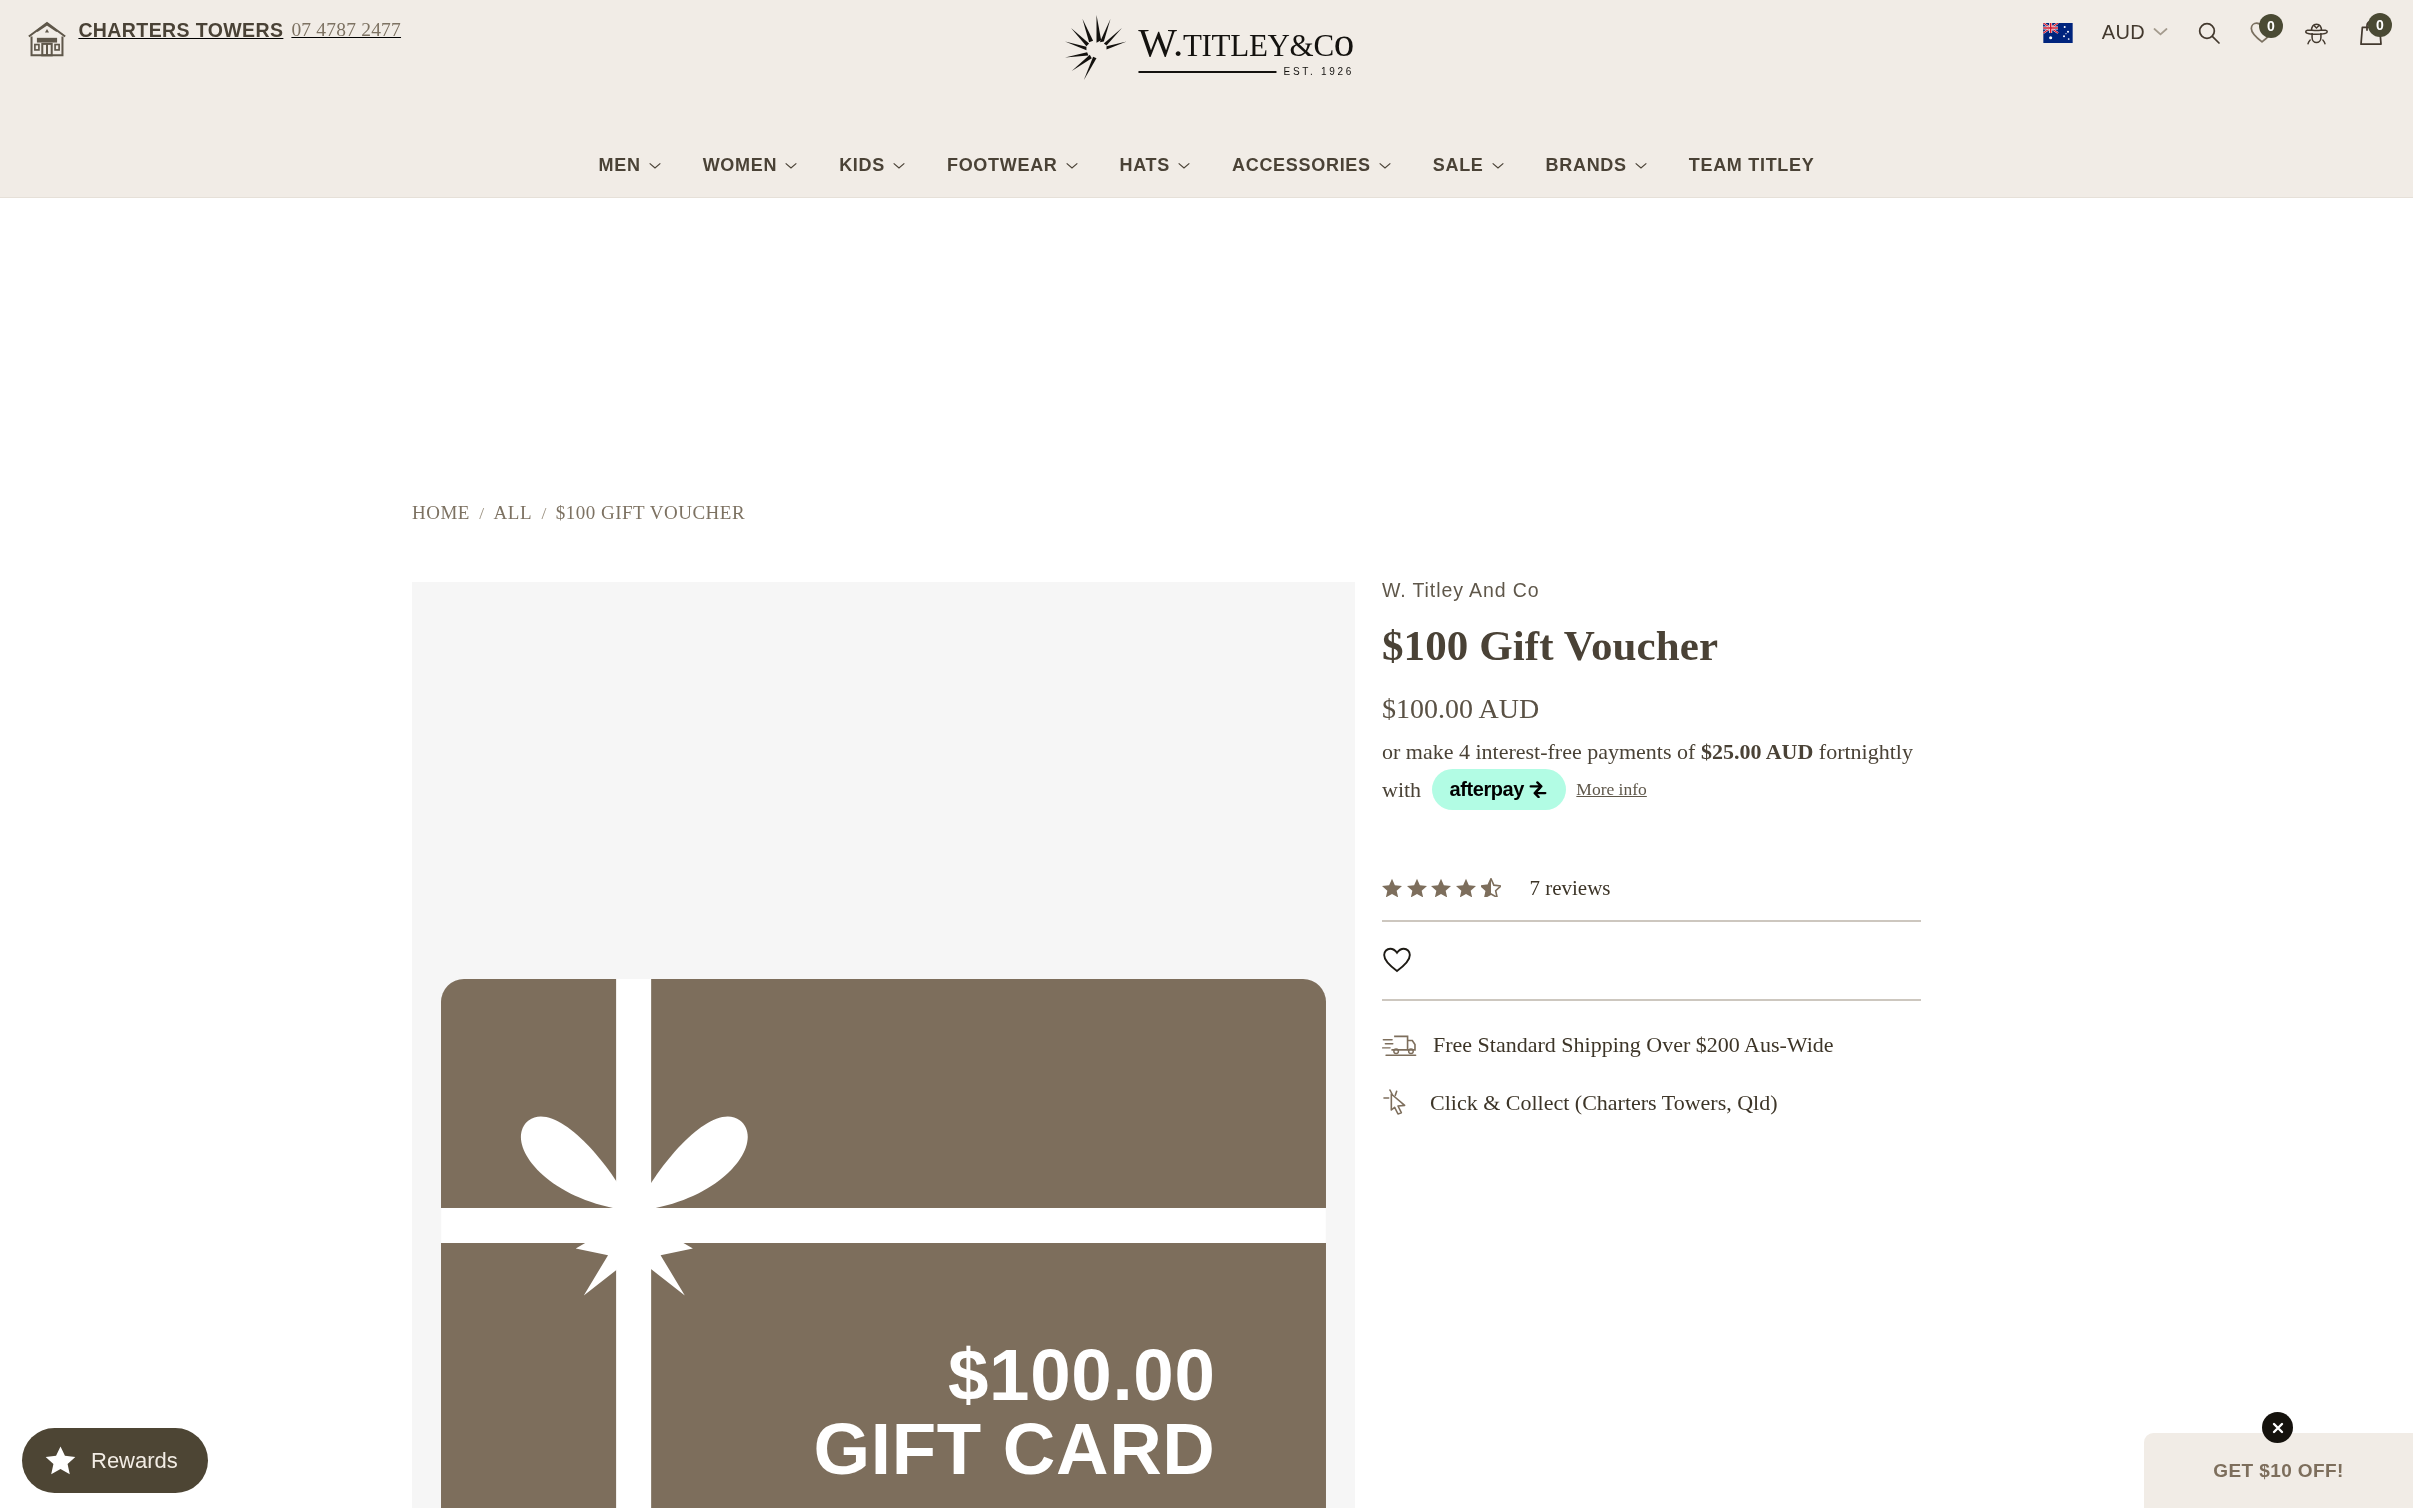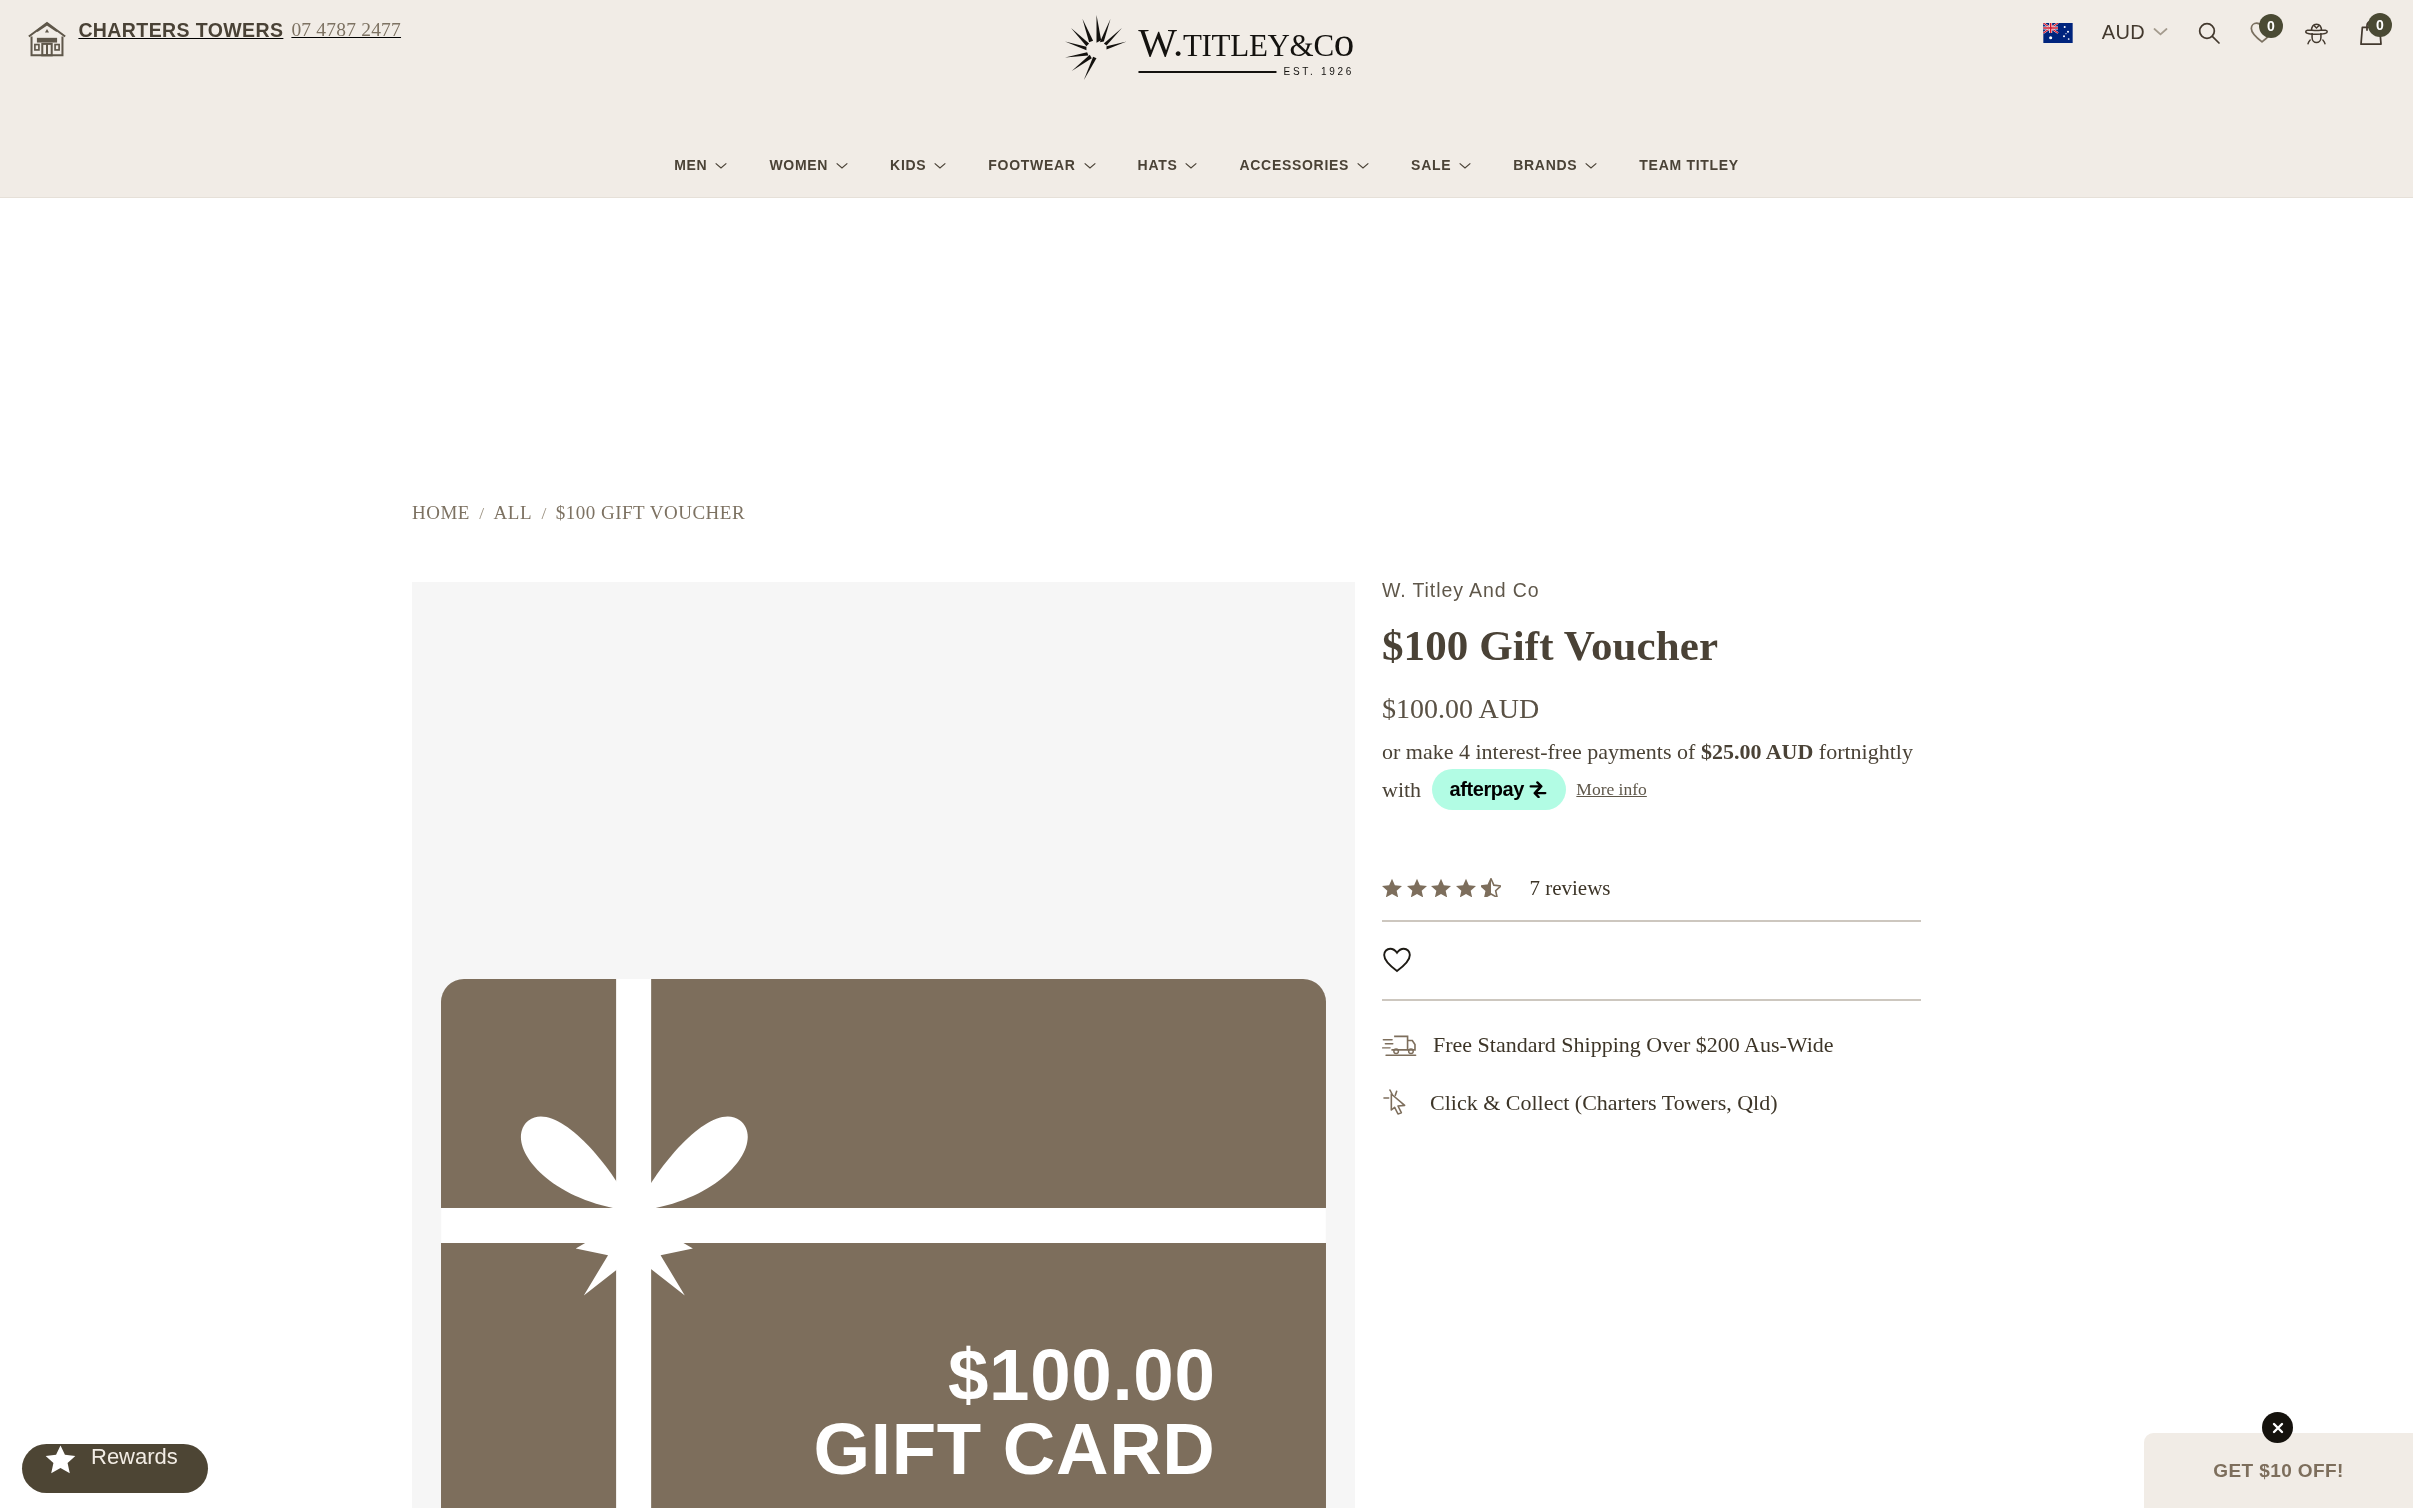--- a/index.html
+++ b/index.html
@@ -123,21 +123,21 @@
   .nav-item {
     display: flex;
     align-items: center;
     gap: 8px;
     padding: 0 21px;
     cursor: pointer;
   }
   .nav-label {
     font-family: "Liberation Sans", sans-serif;
     font-weight: 700;
-    font-size: 14px;
+    font-size: 18px;
     letter-spacing: 0.7px;
     color: #4a4236;
     white-space: nowrap;
   }
 
   
   .main { position: relative; width: 100%; height: 1310px; background: #ffffff; }
 
   .breadcrumb {
     position: absolute;
@@ -263,25 +263,25 @@
     font-size: 22px;
     color: #3d3528;
     white-space: nowrap;
   }
 
   
   .rewards {
     position: absolute;
     left: 22px;
     bottom: 15px;
-    height: 49px;
+    height: 65px;
     background: #4d4534;
     border-radius: 36px;
     display: flex;
-    align-items: flex-start;
+    align-items: center;
     gap: 15px;
     padding: 0 30px 0 23px;
     cursor: pointer;
   }
   .rewards-label {
     font-family: "Liberation Sans", sans-serif;
     font-size: 22px;
     color: #f2ece4;
   }
 

